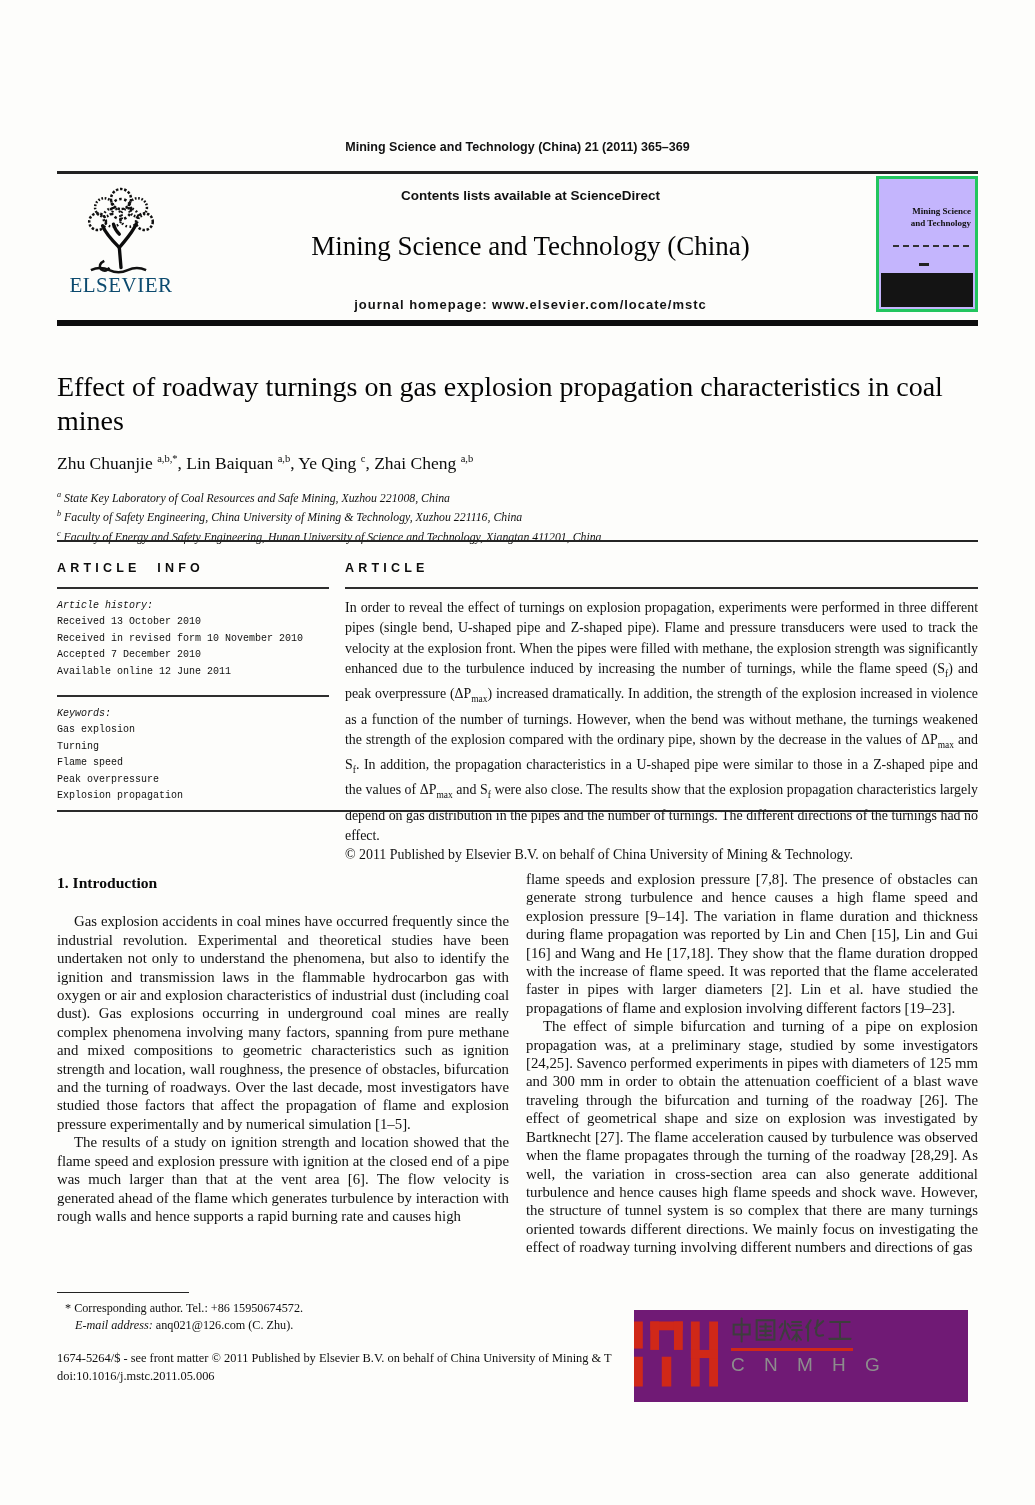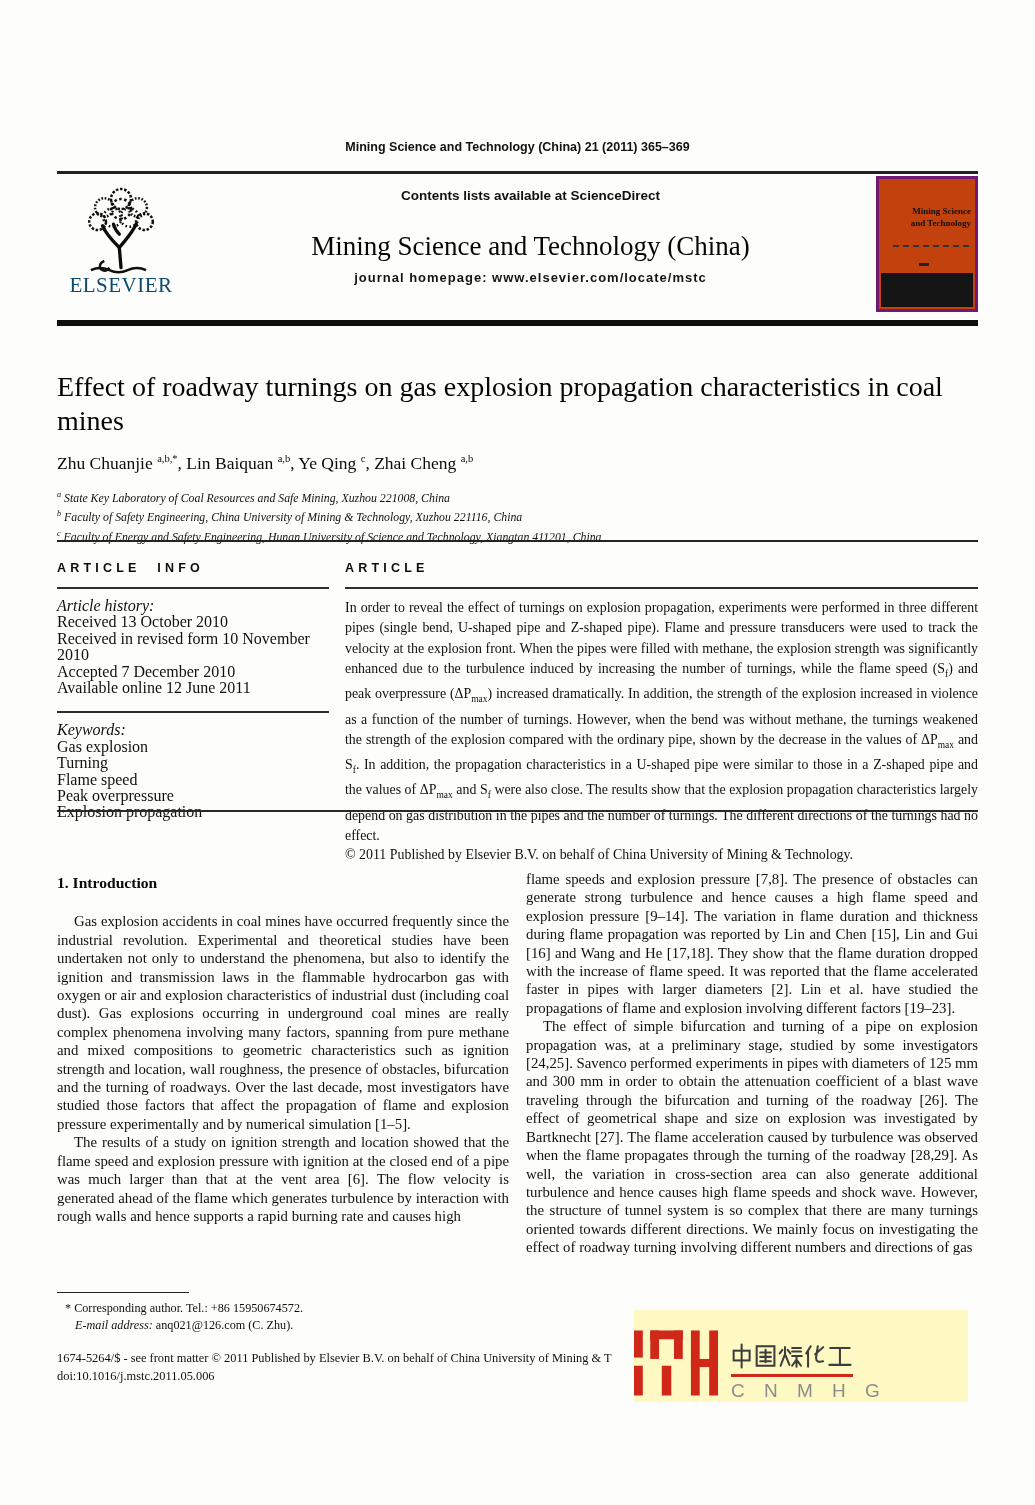--- a/index.html
+++ b/index.html
@@ -13,22 +13,22 @@
   
   .header-band{position:absolute;top:171px;left:57px;width:921px;height:146px;
     border-top:3px solid #222;border-bottom:6px solid #0e0e0e;display:flex;}
   .elsevier{width:128px;display:flex;flex-direction:column;align-items:center;padding-top:10px;}
   .elsevier-word{font-family:"Liberation Serif",serif;font-size:21px;font-weight:400;
     letter-spacing:.5px;color:#0c4a6e;margin-top:-3px;}
   .header-center{flex:1;text-align:center;padding-top:14px;}
   .contents-line{font-family:"Liberation Sans",sans-serif;font-size:13.5px;font-weight:bold;color:#101010;}
   .journal-title{font-size:27px;color:#050505;margin-top:28px;}
   .homepage-line{font-family:"Liberation Sans",sans-serif;font-size:13px;font-weight:bold;
-    letter-spacing:1px;color:#141414;margin-top:8px;}
-  .cover-thumb{position:relative;width:96px;height:130px;margin-top:2px;border:3px solid #701a75;background:#c2410c;}
+    letter-spacing:1px;color:#141414;margin-top:35px;}
+  .cover-thumb{position:relative;width:96px;height:130px;margin-top:2px;border:3px solid #22c55e;background:#c4b5fd;}
   .cover-title{position:absolute;top:26px;right:4px;width:72px;text-align:right;
     font-size:9px;font-weight:bold;line-height:1.35;color:#111;}
   .cover-dash{position:absolute;top:66px;left:14px;right:6px;border-top:2px dashed #333;}
   .cover-dash2{position:absolute;top:84px;left:40px;width:10px;border-top:3px solid #222;}
   .cover-band{position:absolute;left:2px;right:2px;bottom:2px;height:34px;background:#141414;}
 
   
   .title-block{position:absolute;top:370px;left:57px;width:921px;}
   h1.article-title{margin:0;font-size:28px;font-weight:500;line-height:34px;color:#040404;}
   .authors{margin-top:15px;font-size:17.5px;color:#0a0a0a;}
@@ -37,21 +37,21 @@
   .affiliations sup{font-size:70%;font-style:italic;}
 
   
   .info-grid{position:absolute;top:540px;left:57px;width:921px;border-top:2.5px solid #242424;
     padding-top:19px;display:flex;}
   .col-info{width:272px;margin-right:16px;flex:none;}
   .col-abstract{flex:1;}
   .block-heading{font-family:"Liberation Sans",sans-serif;font-size:12.5px;font-weight:bold;
     letter-spacing:4.2px;word-spacing:9px;color:#0c0c0c;}
   .thin-rule{border-top:2px solid #2e2e2e;height:0;margin:12px 0 9px 0;}
-  .info-text{font-family:Liberation Serif, serif;font-size:16px;line-height:16.4px;color:#101010;}
+  .info-text{font-family:Liberation Mono, monospace;font-size:10px;line-height:16.4px;color:#101010;}
   .info-label{font-style:italic;}
   .keywords-rule{border-top:2px solid #2e2e2e;height:0;margin:15px 0 9px 0;}
   .abstract-text{font-size:13.9px;line-height:20.4px;text-align:justify;color:#101010;}
   .abstract-text sub{font-size:68%;}
   .copyright-line{font-size:13.9px;margin-top:1px;color:#101010;}
 
   
   .body-divider{position:absolute;top:810px;left:57px;width:921px;border-top:2px solid #2a2a2a;}
 
   
@@ -65,22 +65,22 @@
   .footnote{position:absolute;top:1292px;left:57px;width:455px;font-size:12.2px;line-height:16.5px;color:#101010;}
   .footnote-rule{width:132px;border-top:1.5px solid #222;margin-bottom:7px;}
   .footnote-line1{padding-left:8px;}
   .footnote-line2{padding-left:18px;}
   .em-label{font-style:italic;}
 
   
   .page-footer{position:absolute;top:1350px;left:57px;width:921px;font-size:12.4px;line-height:17.5px;color:#0f0f0f;}
 
   
-  .watermark{position:absolute;top:1310px;left:634px;width:334px;height:92px;background:#fef9c3;
-    display:flex;align-items:flex-end;z-index:6;}
+  .watermark{position:absolute;top:1310px;left:634px;width:334px;height:92px;background:#701a75;
+    display:flex;align-items:flex-start;z-index:6;}
   .wm-glyph{margin-top:5px;flex:none;}
   .wm-right{margin-left:13px;display:flex;flex-direction:column;align-items:flex-start;margin-top:6px;}
   .wm-underline{width:122px;border-top:3px solid #d02818;margin:4px 0 3px 0;}
   .wm-latin{font-family:"Liberation Sans",sans-serif;font-size:19px;color:#8d8d8d;letter-spacing:7px;}
 </style>
 </head>
 <body>
 
 <div class="page">
 

